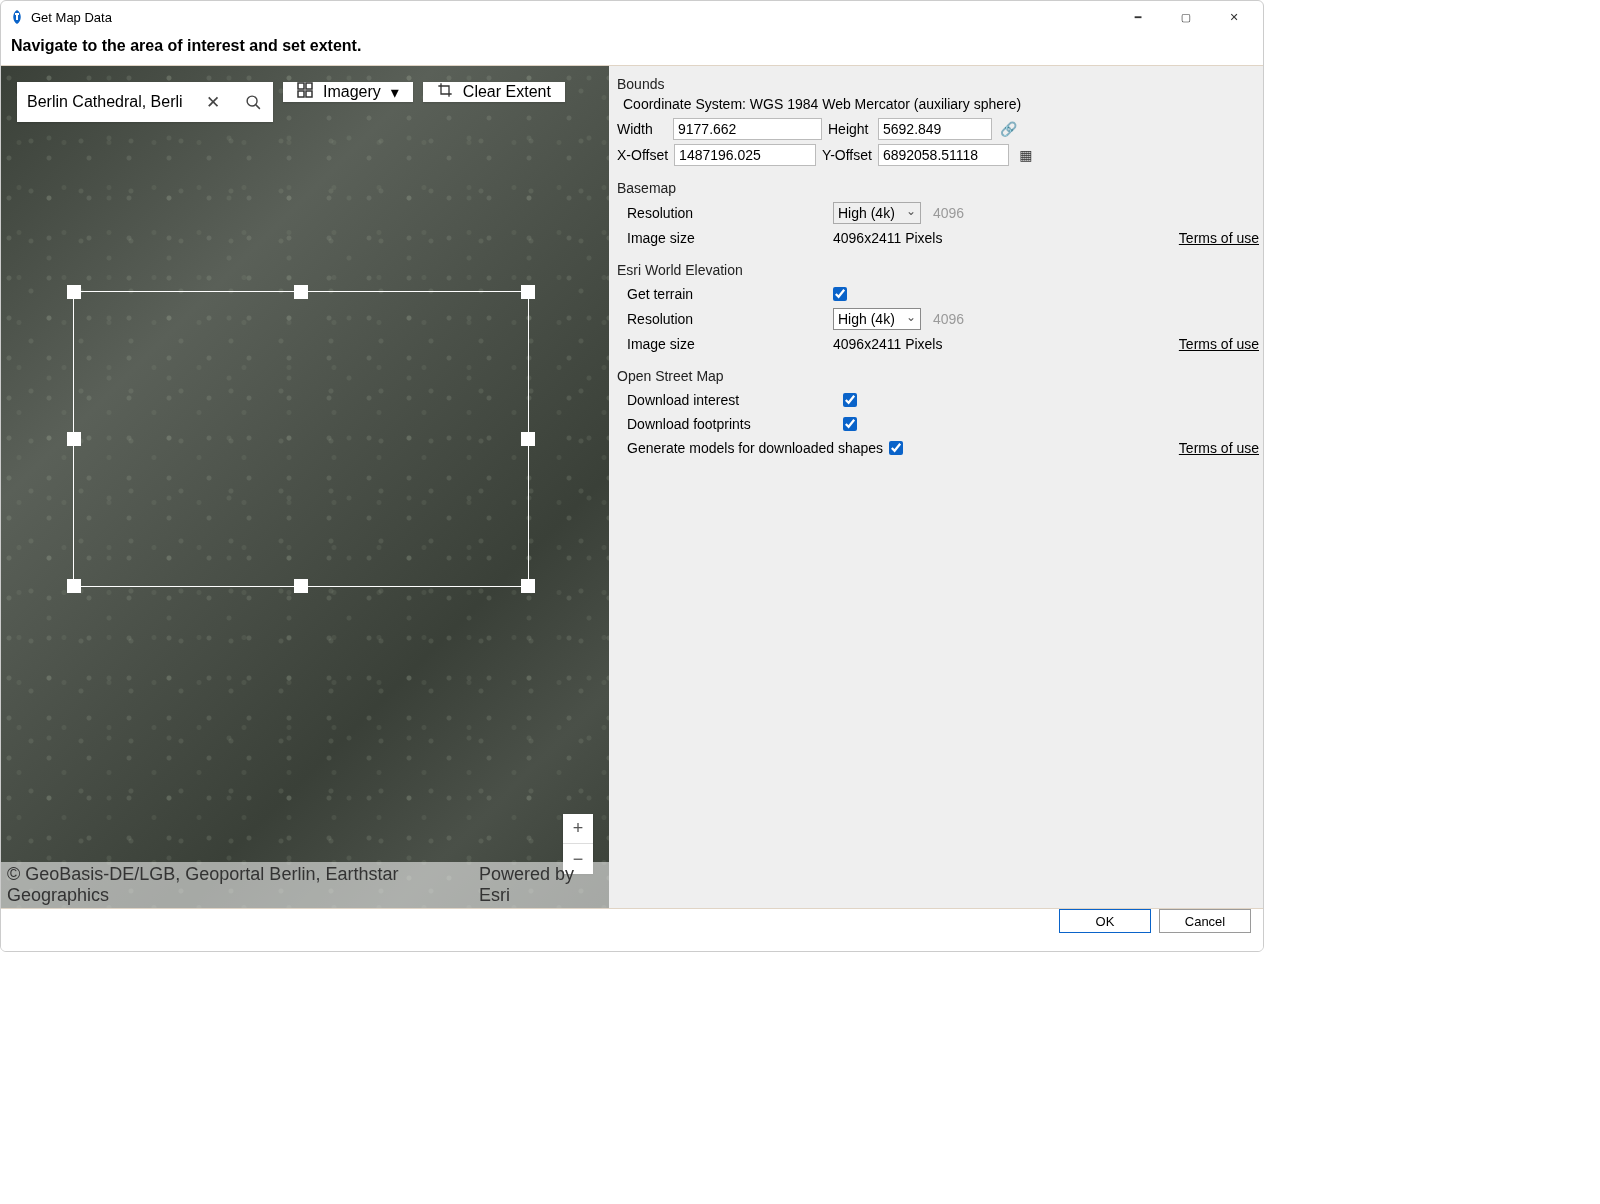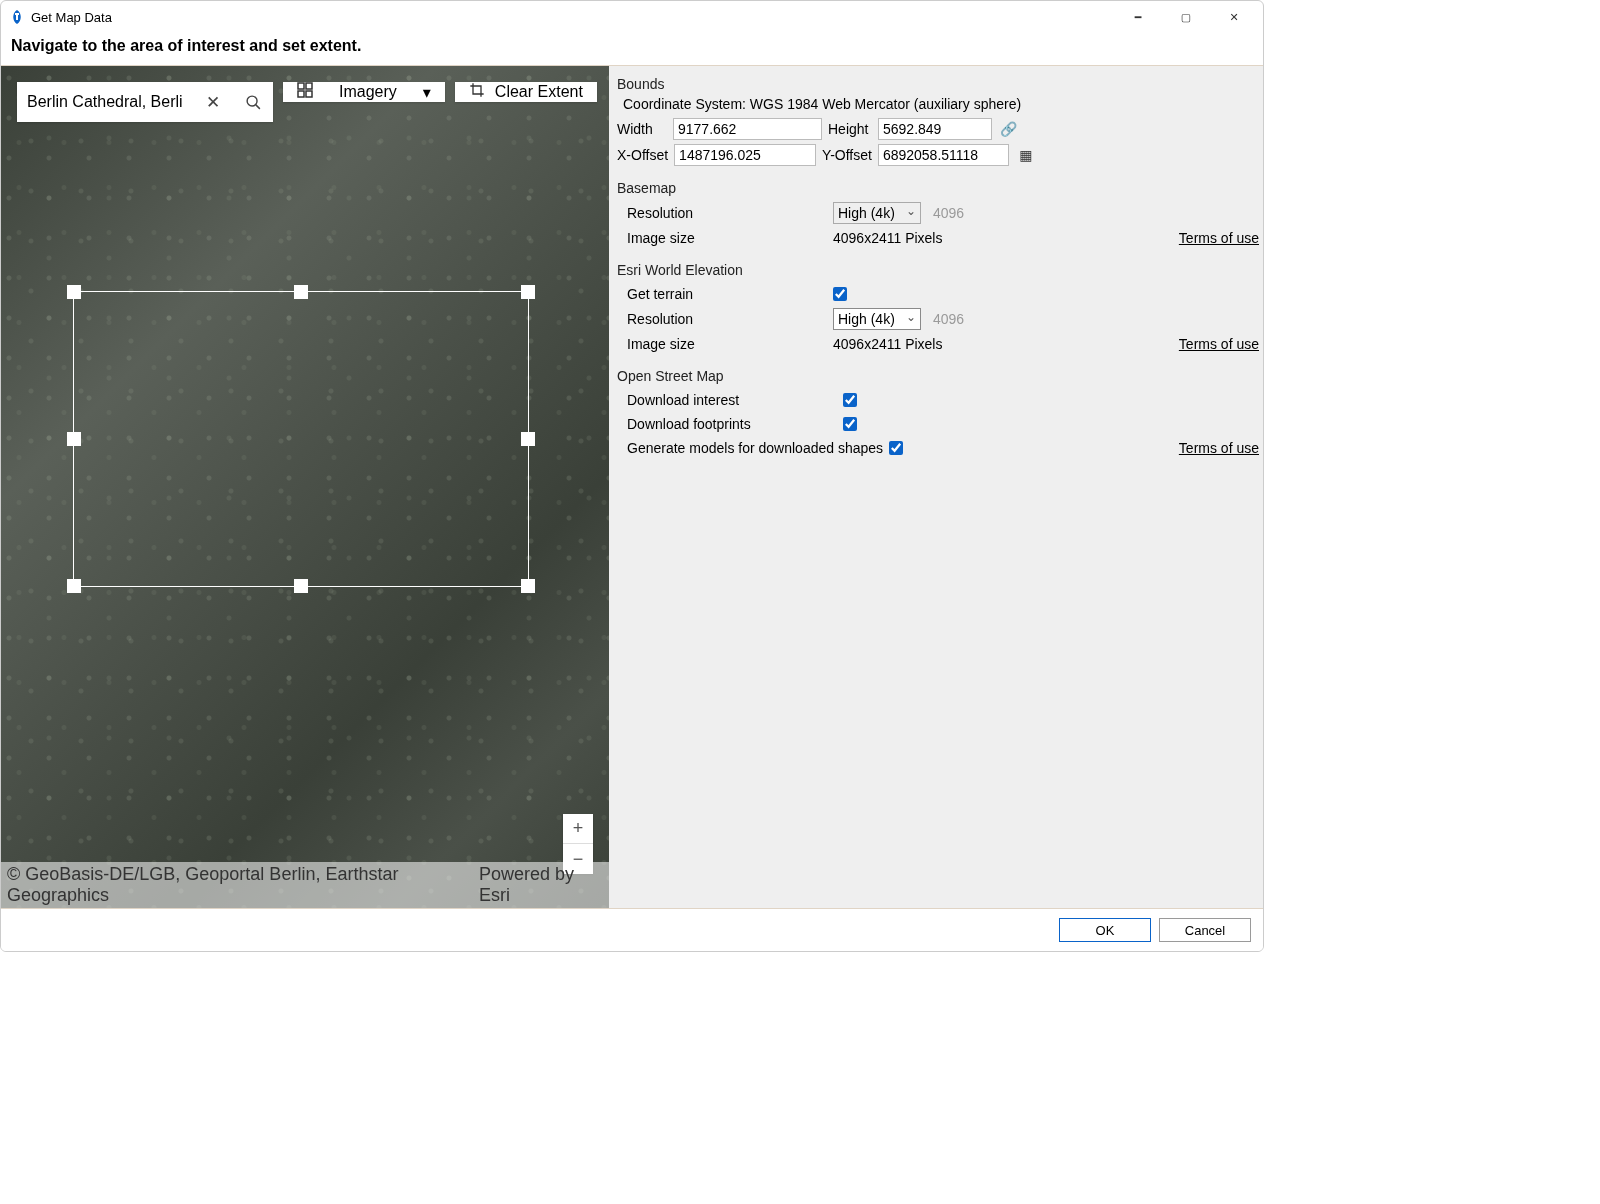--- a/index.html
+++ b/index.html
@@ -17,21 +17,21 @@
   
   .main { flex: 1; display: flex; border-top: 1px solid #e0d4c5; border-bottom: 1px solid #e0d4c5; min-height: 0; }
   
   
   .map-panel { width: 608px; position: relative; background: linear-gradient(135deg,#3a4038 0%,#4a5048 15%,#5a6058 30%,#4a5048 50%,#3a4038 70%,#4a5048 85%,#3a4038 100%); overflow:hidden; }
   .map-panel::before{ content:""; position:absolute; inset:0; background-image: radial-gradient(circle at 20% 30%, rgba(180,190,170,.25) 0 2px, transparent 3px),radial-gradient(circle at 60% 50%, rgba(160,170,150,.25) 0 2px, transparent 3px),radial-gradient(circle at 80% 20%, rgba(170,180,160,.2) 0 2px, transparent 3px),radial-gradient(circle at 40% 70%, rgba(150,160,140,.2) 0 2px, transparent 3px); background-size: 40px 40px,50px 50px,60px 60px,45px 45px; opacity:.7; }
   .map-toolbar { position: absolute; top: 16px; left: 16px; display: flex; gap: 10px; z-index:5; }
   .tool-grp { background:#fff; display:flex; align-items:center; height:40px; box-shadow:0 1px 2px rgba(0,0,0,.15); }
   .search-input { border:none; outline:none; font-size:16px; padding:0 10px; width:176px; height:100%; }
   .tool-icon { width:40px; height:40px; display:flex; align-items:center; justify-content:center; cursor:pointer; font-size:17px; color:#444; }
-  .imagery { padding:0 14px; display:flex; align-items:center; gap:26px; font-size:16px; cursor:pointer; height:100%; }
+  .imagery { padding:0 14px; display:flex; align-items:center; gap:10px; font-size:16px; cursor:pointer; height:100%; }
   .clear-extent { padding:0 14px; display:flex; align-items:center; gap:10px; font-size:16px; cursor:pointer; height:100%; }
   
   .extent-rect { position:absolute; left:72px; top:225px; width:456px; height:296px; border:1px solid #fff; z-index:3; }
   .handle { position:absolute; width:14px; height:14px; background:#fff; }
   .h-tl{ left:-7px; top:-7px;} .h-tm{ left:50%; top:-7px; margin-left:-7px;} .h-tr{ right:-7px; top:-7px;}
   .h-ml{ left:-7px; top:50%; margin-top:-7px;} .h-mr{ right:-7px; top:50%; margin-top:-7px;}
   .h-bl{ left:-7px; bottom:-7px;} .h-bm{ left:50%; bottom:-7px; margin-left:-7px;} .h-br{ right:-7px; bottom:-7px;}
   
   .zoom-ctl { position:absolute; right:16px; bottom:34px; background:#fff; width:30px; display:flex; flex-direction:column; z-index:5; box-shadow:0 1px 2px rgba(0,0,0,.2);}
   .zoom-btn { height:30px; display:flex; align-items:center; justify-content:center; cursor:pointer; font-size:18px; color:#555;}
@@ -50,21 +50,21 @@
   .ind { padding-left:12px; }
   .sel { border:1px solid #8a8a8a; background:#fff; font-size:14px; padding:1px 18px 1px 4px; height:22px; position:relative; display:inline-flex; align-items:center; min-width:88px;}
   .sel::after{ content:"⌄"; position:absolute; right:4px; top:1px; font-size:12px; color:#555;}
   .sel.grey { background:#efefef; border-color:#aaa;}
   .px-disabled { color:#9a9a9a; margin-left:6px; }
   .link { text-decoration: underline; cursor:pointer; }
   .chk { width:14px; height:14px; accent-color:#0a63c9; cursor:pointer;}
   .flex-fill { flex:1; }
   
   
-  .footer { height:42px; display:flex; align-items:center; justify-content:flex-end; gap:8px; padding:0 12px; background:#fff;}
+  .footer { height:42px; display:flex; justify-content:flex-end; gap:8px; padding:0 12px; background:#fff;}
   .btn { min-width:92px; height:24px; border:1px solid #9a9a9a; background:#fff; font-size:13px; cursor:pointer; display:flex; align-items:center; justify-content:center;}
   .btn.primary { border-color:#0a63c9;}
 </style>
 </head>
 <body>
 
 <div class="titlebar">
   <span class="app-icon">
     <svg width="16" height="16" viewBox="0 0 16 16">
         <path fill="#0a63c9" d="M8 1c5 3 5 11 0 14C3 12 3 4 8 1z"></path>

